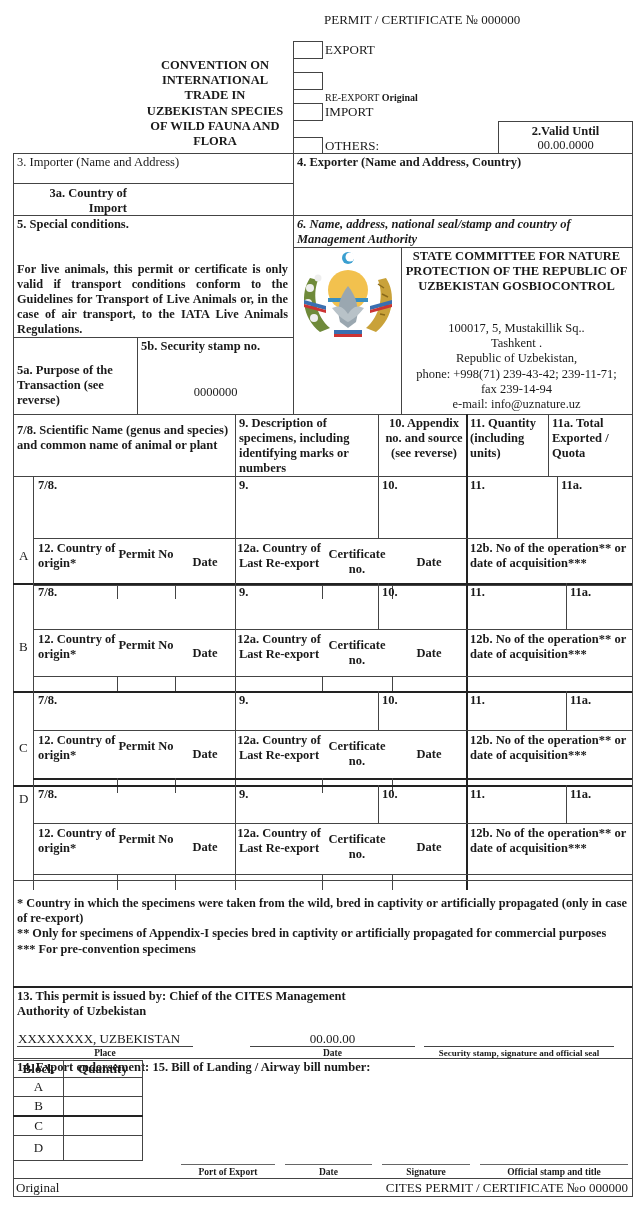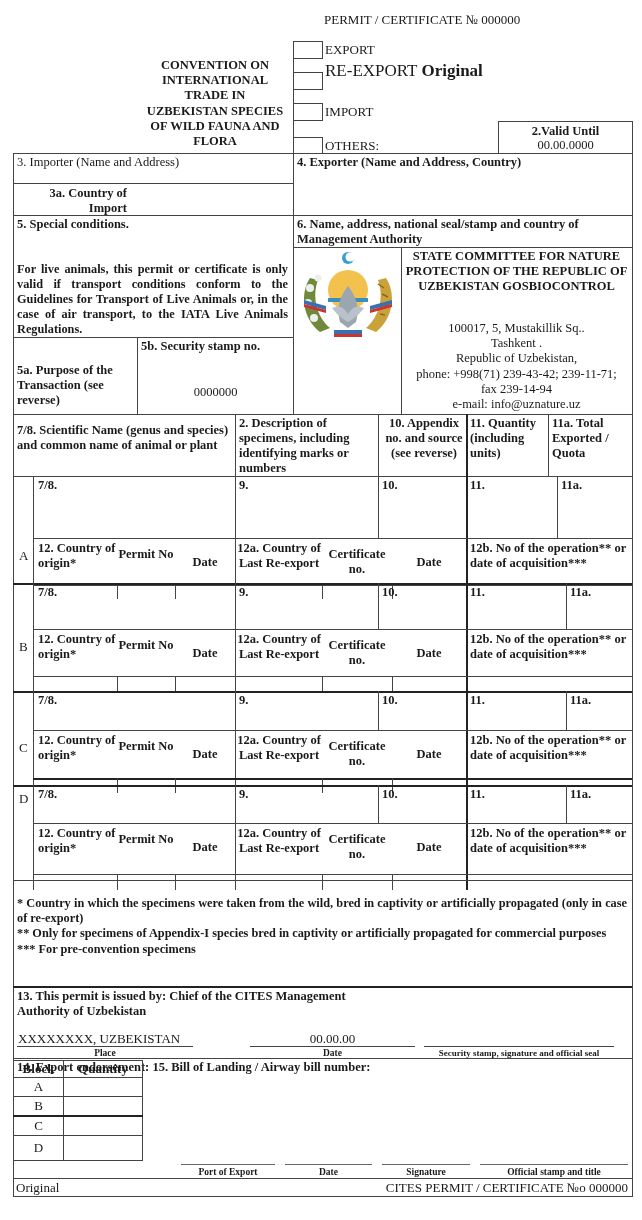--- a/index.html
+++ b/index.html
@@ -34,21 +34,21 @@
   <div>OF WILD FAUNA AND</div>
   <div>FLORA</div>
 </div>
 
 <div class="line-v" style="left:293px; top:41px; height:112px;"></div>
 
 <div class="cbox" style="left:293px; top:41px;"></div>
 <div class="t" style="left:325px; top:42px; font-size:13px;">EXPORT</div>
 
 <div class="cbox" style="left:293px; top:72px;"></div>
-<div class="t" style="left:325px; top:63px; font-size:17px;"><span>RE-EXPORT</span> <span class="b">Original</span></div>
+<div class="t" style="left:325px; top:90px; font-size:10px;"><span>RE-EXPORT</span> <span class="b">Original</span></div>
 
 <div class="cbox" style="left:293px; top:103px;"></div>
 <div class="t" style="left:325px; top:104px; font-size:13px;">IMPORT</div>
 
 <div class="cbox" style="left:293px; top:137px; height:15px;"></div>
 <div class="t" style="left:325px; top:138px; font-size:13px;">OTHERS:</div>
 
 <div class="abs" style="left:498px; top:121px; width:133px; height:32px; border:1px solid #444; border-bottom:none;">
   <div class="tb center" style="left:0; top:2px; width:133px;">2.Valid Until</div>
   <div class="t center" style="left:0; top:16px; width:133px;">00.00.0000</div>
@@ -72,21 +72,21 @@
 
 <div class="tb" style="left:17px; top:217px;">5. Special conditions.</div>
 <div class="tb" style="left:17px; top:262px; width:271px; text-align:justify; font-size:12.3px;">For live animals, this permit or certificate is only valid if transport conditions conform to the Guidelines for Transport of Live Animals or, in the case of air transport, to the IATA Live Animals Regulations.</div>
 
 <div class="line-h" style="left:13px; top:337px; width:280px;"></div>
 <div class="line-v" style="left:137px; top:337px; height:78px;"></div>
 <div class="tb" style="left:17px; top:339px; width:118px;margin-top:24px;">5a. Purpose of the Transaction (see reverse)</div>
 <div class="tb" style="left:141px; top:339px;">5b. Security stamp no.</div>
 <div class="t center" style="left:138px; top:385px; width:155px;">0000000</div>
 
-<div class="tb" style="left:297px; top:217px; width:330px;">6. Name, address, national seal/stamp and country of Management Authority</div>
+<div class="tb" style="left:297px; top:217px; width:330px;font-style:italic;">6. Name, address, national seal/stamp and country of Management Authority</div>
 <div class="line-h" style="left:293px; top:247px; width:339px;"></div>
 <div class="line-v" style="left:401px; top:247px; height:168px;"></div>
 
 <svg class="emblem" style="left:296px; top:248px;" width="104" height="92" viewBox="0 0 104 92">
 
   <path d="M14,30 C4,45 6,70 24,84 L34,80 C20,68 16,48 22,32 Z" fill="#6f8a3a"></path>
   <circle cx="14" cy="40" r="4" fill="#eee"></circle>
     <circle cx="12" cy="55" r="4" fill="#eee"></circle>
     <circle cx="18" cy="70" r="4" fill="#eee"></circle>
     <circle cx="22" cy="30" r="3.5" fill="#eee"></circle>
@@ -122,21 +122,21 @@
   <div>e-mail: info@uznature.uz</div>
 </div>
 
 <div class="line-h" style="left:13px; top:414px; width:619px;"></div>
 <div class="line-v" style="left:235px; top:414px; height:62px;"></div>
 <div class="line-v" style="left:378px; top:414px; height:62px;"></div>
 <div class="line-v thick-v" style="left:466px; top:414px; height:62px;"></div>
 <div class="line-v" style="left:548px; top:414px; height:62px;"></div>
 
 <div class="tb" style="left:17px; top:423px; width:215px;">7/8. Scientific Name (genus and species) and common name of animal or plant</div>
-<div class="tb" style="left:239px; top:416px; width:138px;">2. Description of specimens, including identifying marks or numbers</div>
+<div class="tb" style="left:239px; top:416px; width:138px;">9. Description of specimens, including identifying marks or numbers</div>
 <div class="tb" style="left:382px; top:416px; width:84px;text-align:center;">10. Appendix no. and source (see reverse)</div>
 <div class="tb" style="left:470px; top:416px; width:76px;">11. Quantity (including units)</div>
 <div class="tb" style="left:552px; top:416px; width:78px;">11a. Total Exported / Quota</div>
 
 <div id="blocks">
     <div class="line-h" style="left:13px; top:476px; width:619px;"></div>
     <div class="t" style="left:19px; top:548px; font-size:13px;">A</div>
     <div class="line-v" style="left:33px; top:476px; height:123px;"></div>
     <div class="line-v" style="left:235px; top:476px; height:62px;"></div>
     <div class="line-v" style="left:378px; top:476px; height:62px;"></div>

